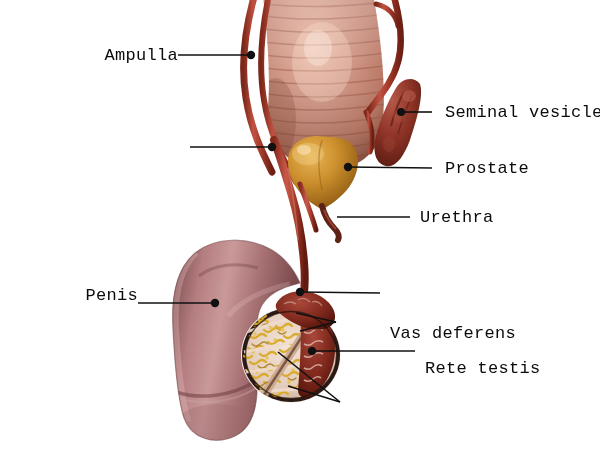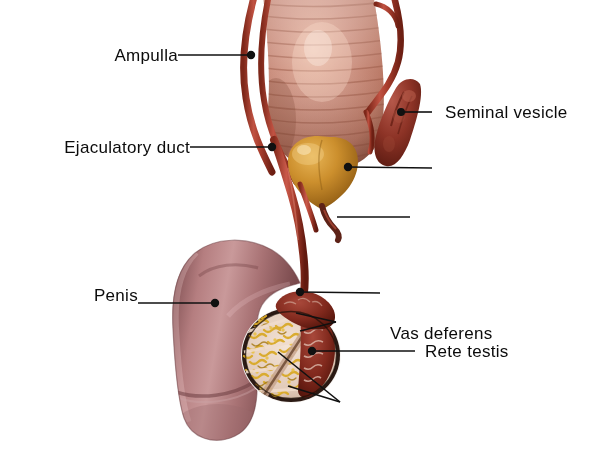--- a/index.html
+++ b/index.html
@@ -11,21 +11,21 @@
   #stage{
     position:relative;
     width:600px;height:455px;
     background:#ffffff;
     overflow:hidden;
   }
   #art{position:absolute;left:0;top:0;width:600px;height:455px;}
   #labels{position:absolute;left:0;top:0;width:600px;height:455px;}
   .lbl{
     position:absolute;
-    font-family:Liberation Sans, sans-serif;
+    font-family:Liberation Mono, monospace;
     font-size:17px;
     letter-spacing:0.3px;
     color:#0b0b0b;
     white-space:nowrap;
     line-height:1;
   }
   .lbl.r{transform:translateY(-50%);}
   .lbl.l{transform:translate(-100%,-50%);}
 </style>
 </head>
@@ -322,20 +322,21 @@
       <line x1="415" y1="351" x2="312" y2="351"></line>
       <circle cx="312" cy="351" r="3.4"></circle>
 
       <line x1="340" y1="402" x2="288" y2="386"></line>
       <line x1="340" y1="402" x2="278" y2="352"></line>
     </g>
   </svg>
 
   <div id="labels">
     <div class="lbl l" style="left:178px;top:55px;">Ampulla</div>
-    <div class="lbl l" style="left:190px;top:147px;">Ejaculatory duct</div>
     <div class="lbl l" style="left:138px;top:295px;">Penis</div>
     <div class="lbl r" style="left:445px;top:112px;">Seminal vesicle</div>
+    <div class="lbl r" style="left:445px;top:168px;">Prostate</div>
+    <div class="lbl r" style="left:420px;top:217px;">Urethra</div>
     <div class="lbl r" style="left:390px;top:293px;margin-top:40px;">Vas deferens</div>
-    <div class="lbl r" style="left:425px;top:351px;">Rete testis</div>
+    <div class="lbl r" style="left:425px;top:368px;">Rete testis</div>
   </div>
 
 </div>
 
 </body></html>

